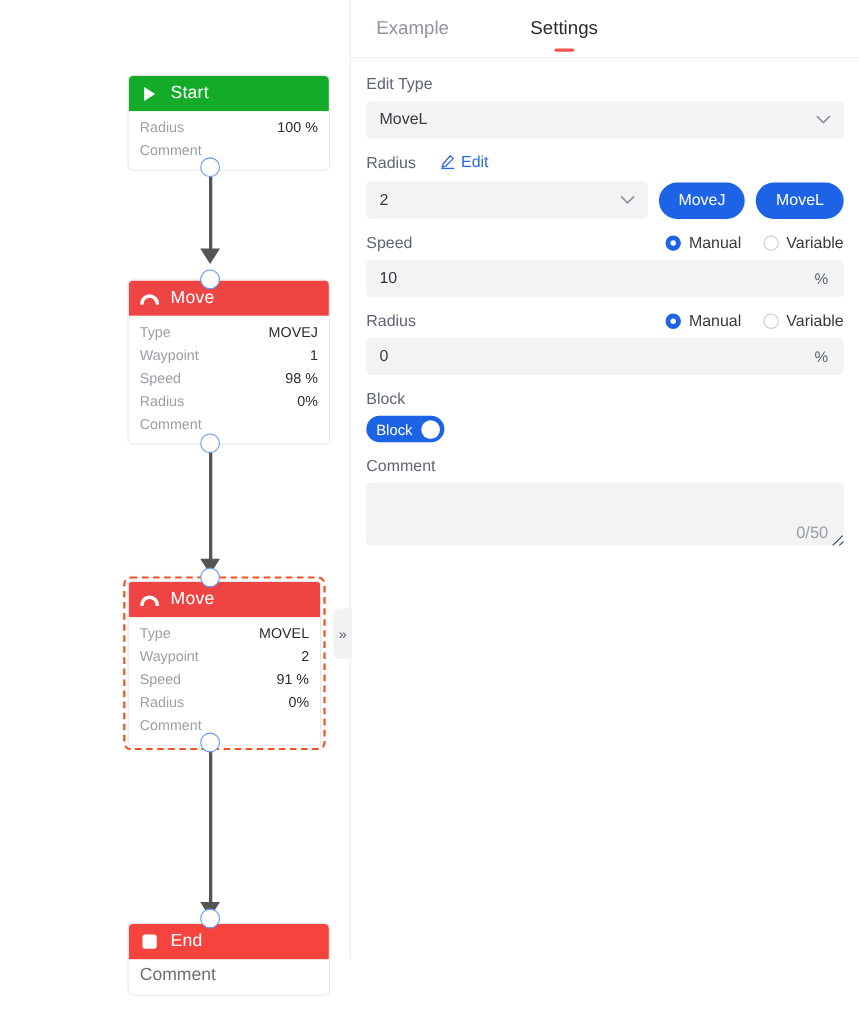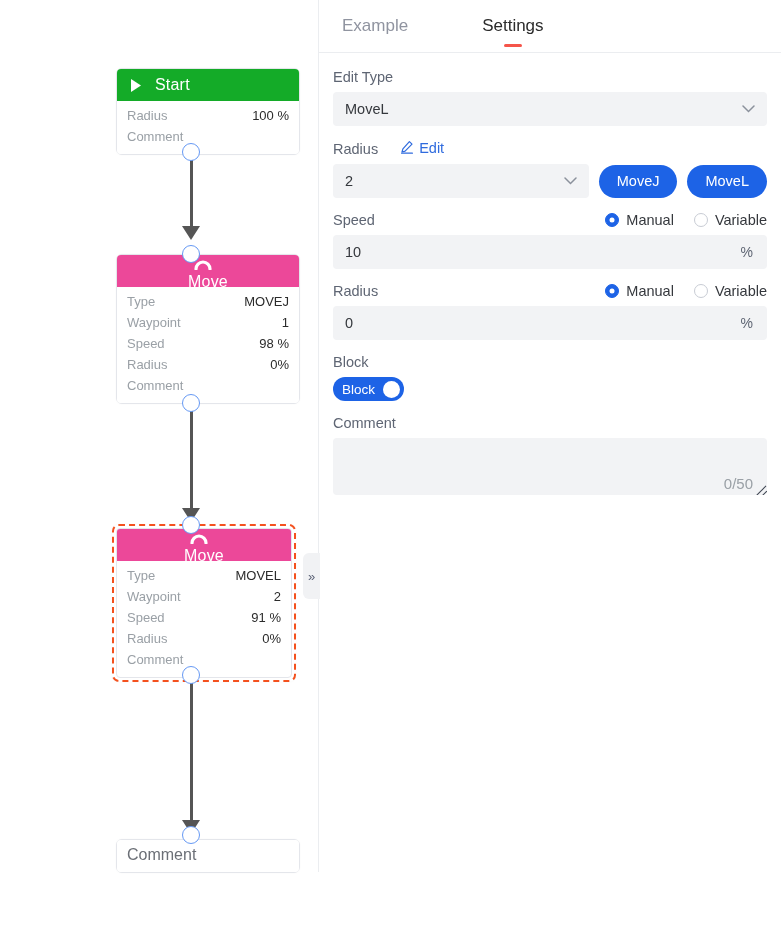--- a/index.html
+++ b/index.html
@@ -60,21 +60,21 @@
   }
   .node-header .hdr-icon {
     width: 18px; height: 18px;
     margin-right: 10px;
     display: inline-flex;
     align-items: center;
     justify-content: center;
     flex: 0 0 auto;
   }
   .hdr-start { background: #14ab28; }
-  .hdr-move  { background: #ec4899; flex-direction: column; }
+  .hdr-move  { background: #ef4444; }
   .hdr-end   { background: #f5433e; }
 
   .node-body { padding: 4px 0 6px 0; }
   .node-row {
     display: flex;
     justify-content: space-between;
     align-items: baseline;
     padding: 1px 10px;
     font-size: 13px;
     line-height: 19px;
@@ -441,20 +441,28 @@
             <span class="v"></span>
           </div>
         </div>
       </div>
     </div>
     <div class="port" style="left:182px; top:516px;"></div>
     <div class="port" style="left:182px; top:666px;"></div>
 
     <div class="node" style="left:116px; top:839px;">
       <div class="node-inner">
+        <div class="node-header hdr-end">
+          <span class="hdr-icon">
+            <svg width="14" height="14" viewBox="0 0 14 14" aria-hidden="true">
+                <rect x="0.5" y="0.5" width="13" height="13" rx="2.5" fill="#ffffff"></rect>
+              </svg>
+          </span>
+          <span>End</span>
+        </div>
         <div class="end-comment">Comment</div>
       </div>
     </div>
     <div class="port" style="left:182px; top:826px;"></div>
   </div>
 
   <div id="collapse-handle">
     <span>»</span>
   </div>
 

